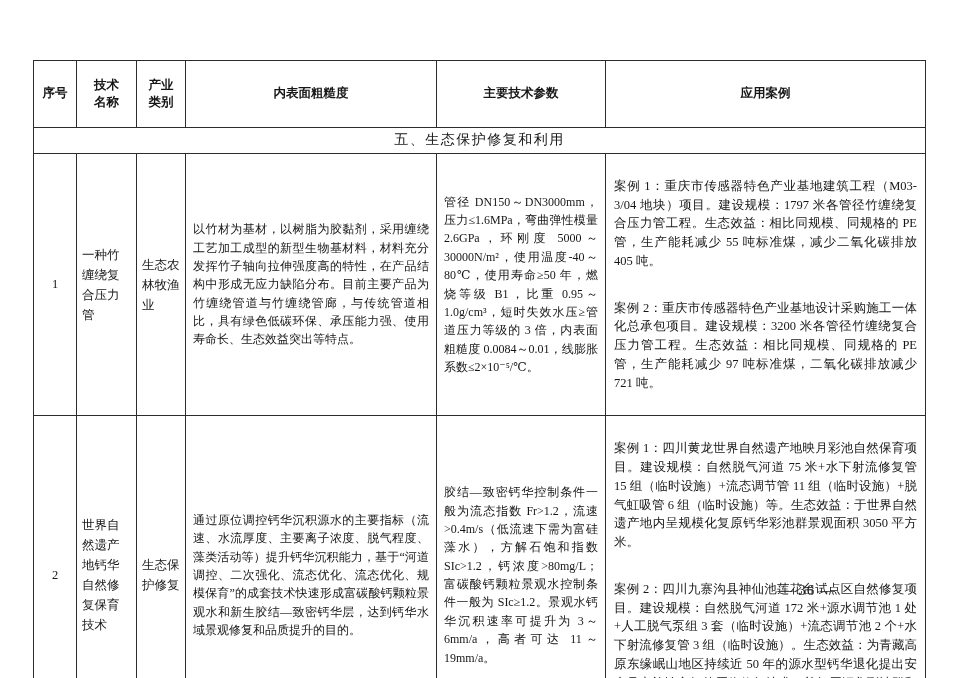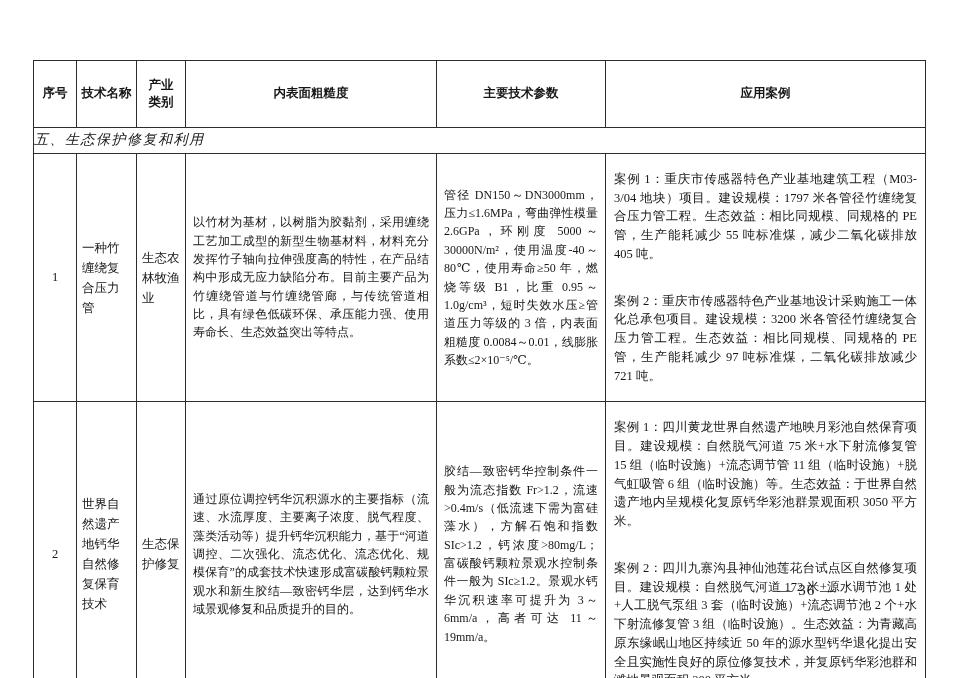--- a/index.html
+++ b/index.html
@@ -22,47 +22,47 @@
   .doc-table th, .doc-table td {
     border: 1px solid #2c2c2c;
     vertical-align: middle;
     overflow: hidden;
   }
   .doc-table th {
     font-size: 12.5px; font-weight: bold;
     text-align: center; line-height: 1.35;
     padding: 7px 1px;
   }
-  th.th-name { padding: 2px 2px; }
+  th.th-name { padding: 2px 14px; }
   th.th-cat  { padding: 16px 9px; }
   .row-header { height: 37px; }
   .row-section { height: 26px; }
   .row-1 { height: 180px; }
   .row-2 { height: 199px; }
   .section-cell {
+    text-align: center;
     font-size: 14px;
-    font-style: italic;
     letter-spacing: 1.5px;
     padding: 2px 0;
   }
   .cell-index { text-align: center; font-size: 12.5px; }
   .cell-name, .cell-cat {
     font-size: 12.5px; line-height: 1.6;
     text-align: left; padding: 0 5px;
   }
   .cell-process, .cell-params {
     font-size: 12px; line-height: 1.53;
     text-align: justify; text-justify: inter-ideograph;
     padding: 5px 7px;
     vertical-align: middle;
   }
   .cell-cases {
     font-size: 12.5px; line-height: 1.5;
     text-align: justify; text-justify: inter-ideograph;
-    padding: 16px 8px;
+    padding: 23px 8px;
     vertical-align: middle;
   }
   .cell-cases p { margin: 0; }
   .cell-cases p + p { margin-top: 28px; }
   .page-number {
     position: absolute; left: 0; top: 582px;
     width: 836px; text-align: right;
     font-size: 15px; letter-spacing: 1px;
   }
 </style>

